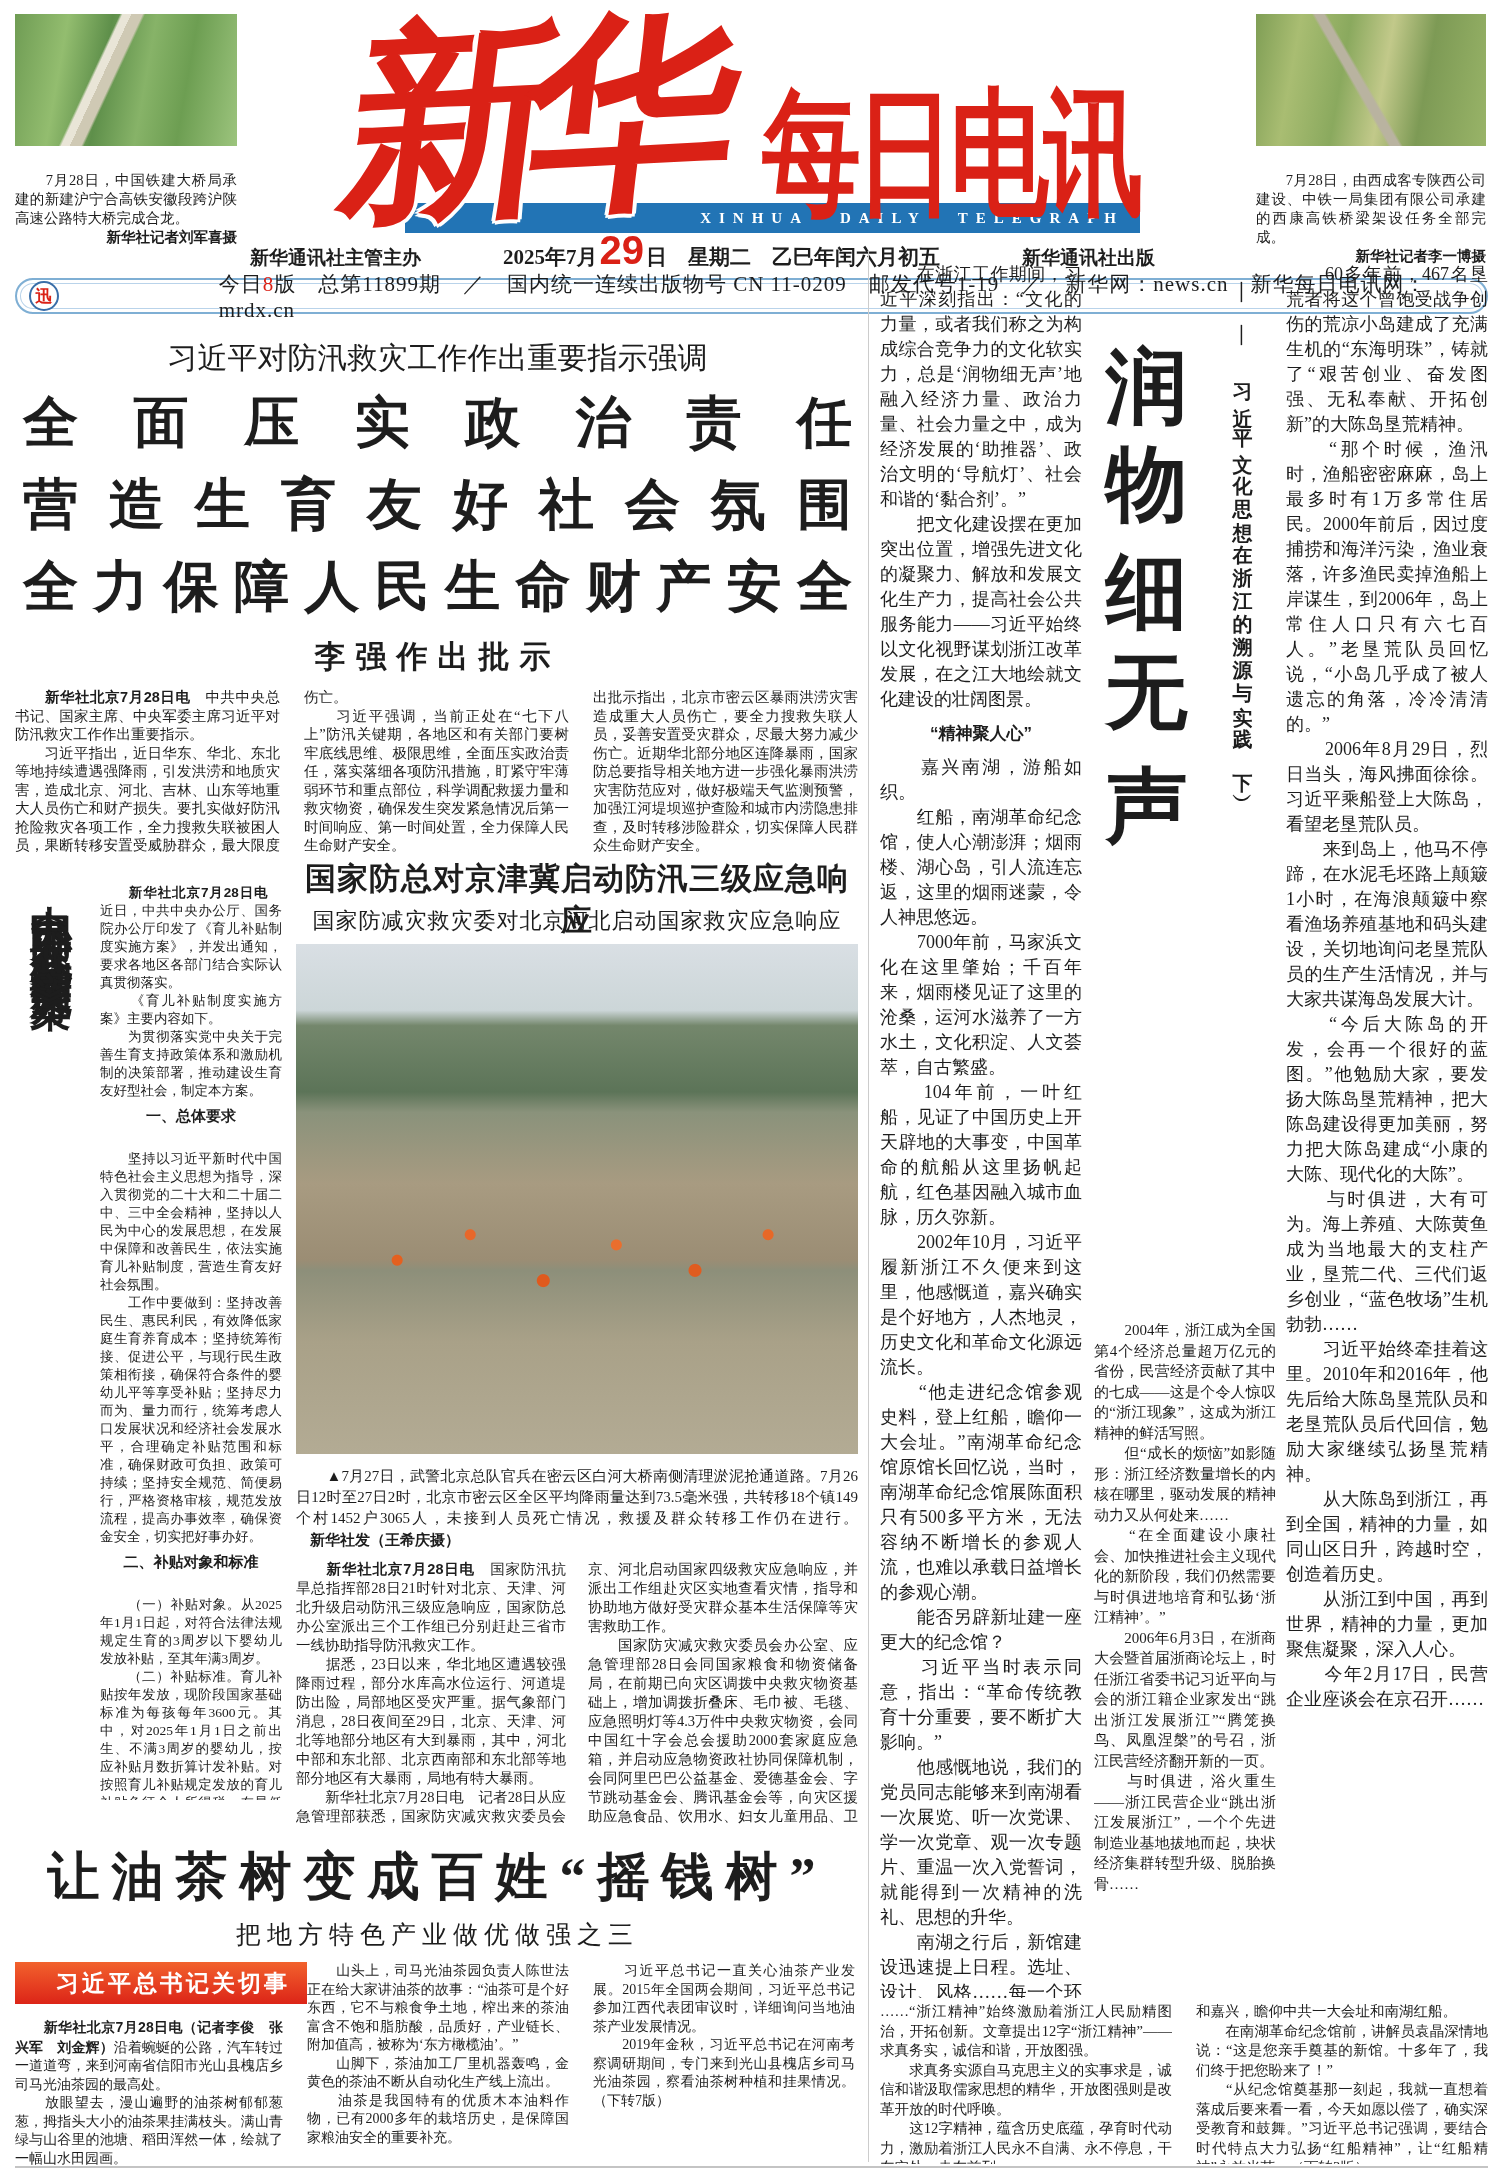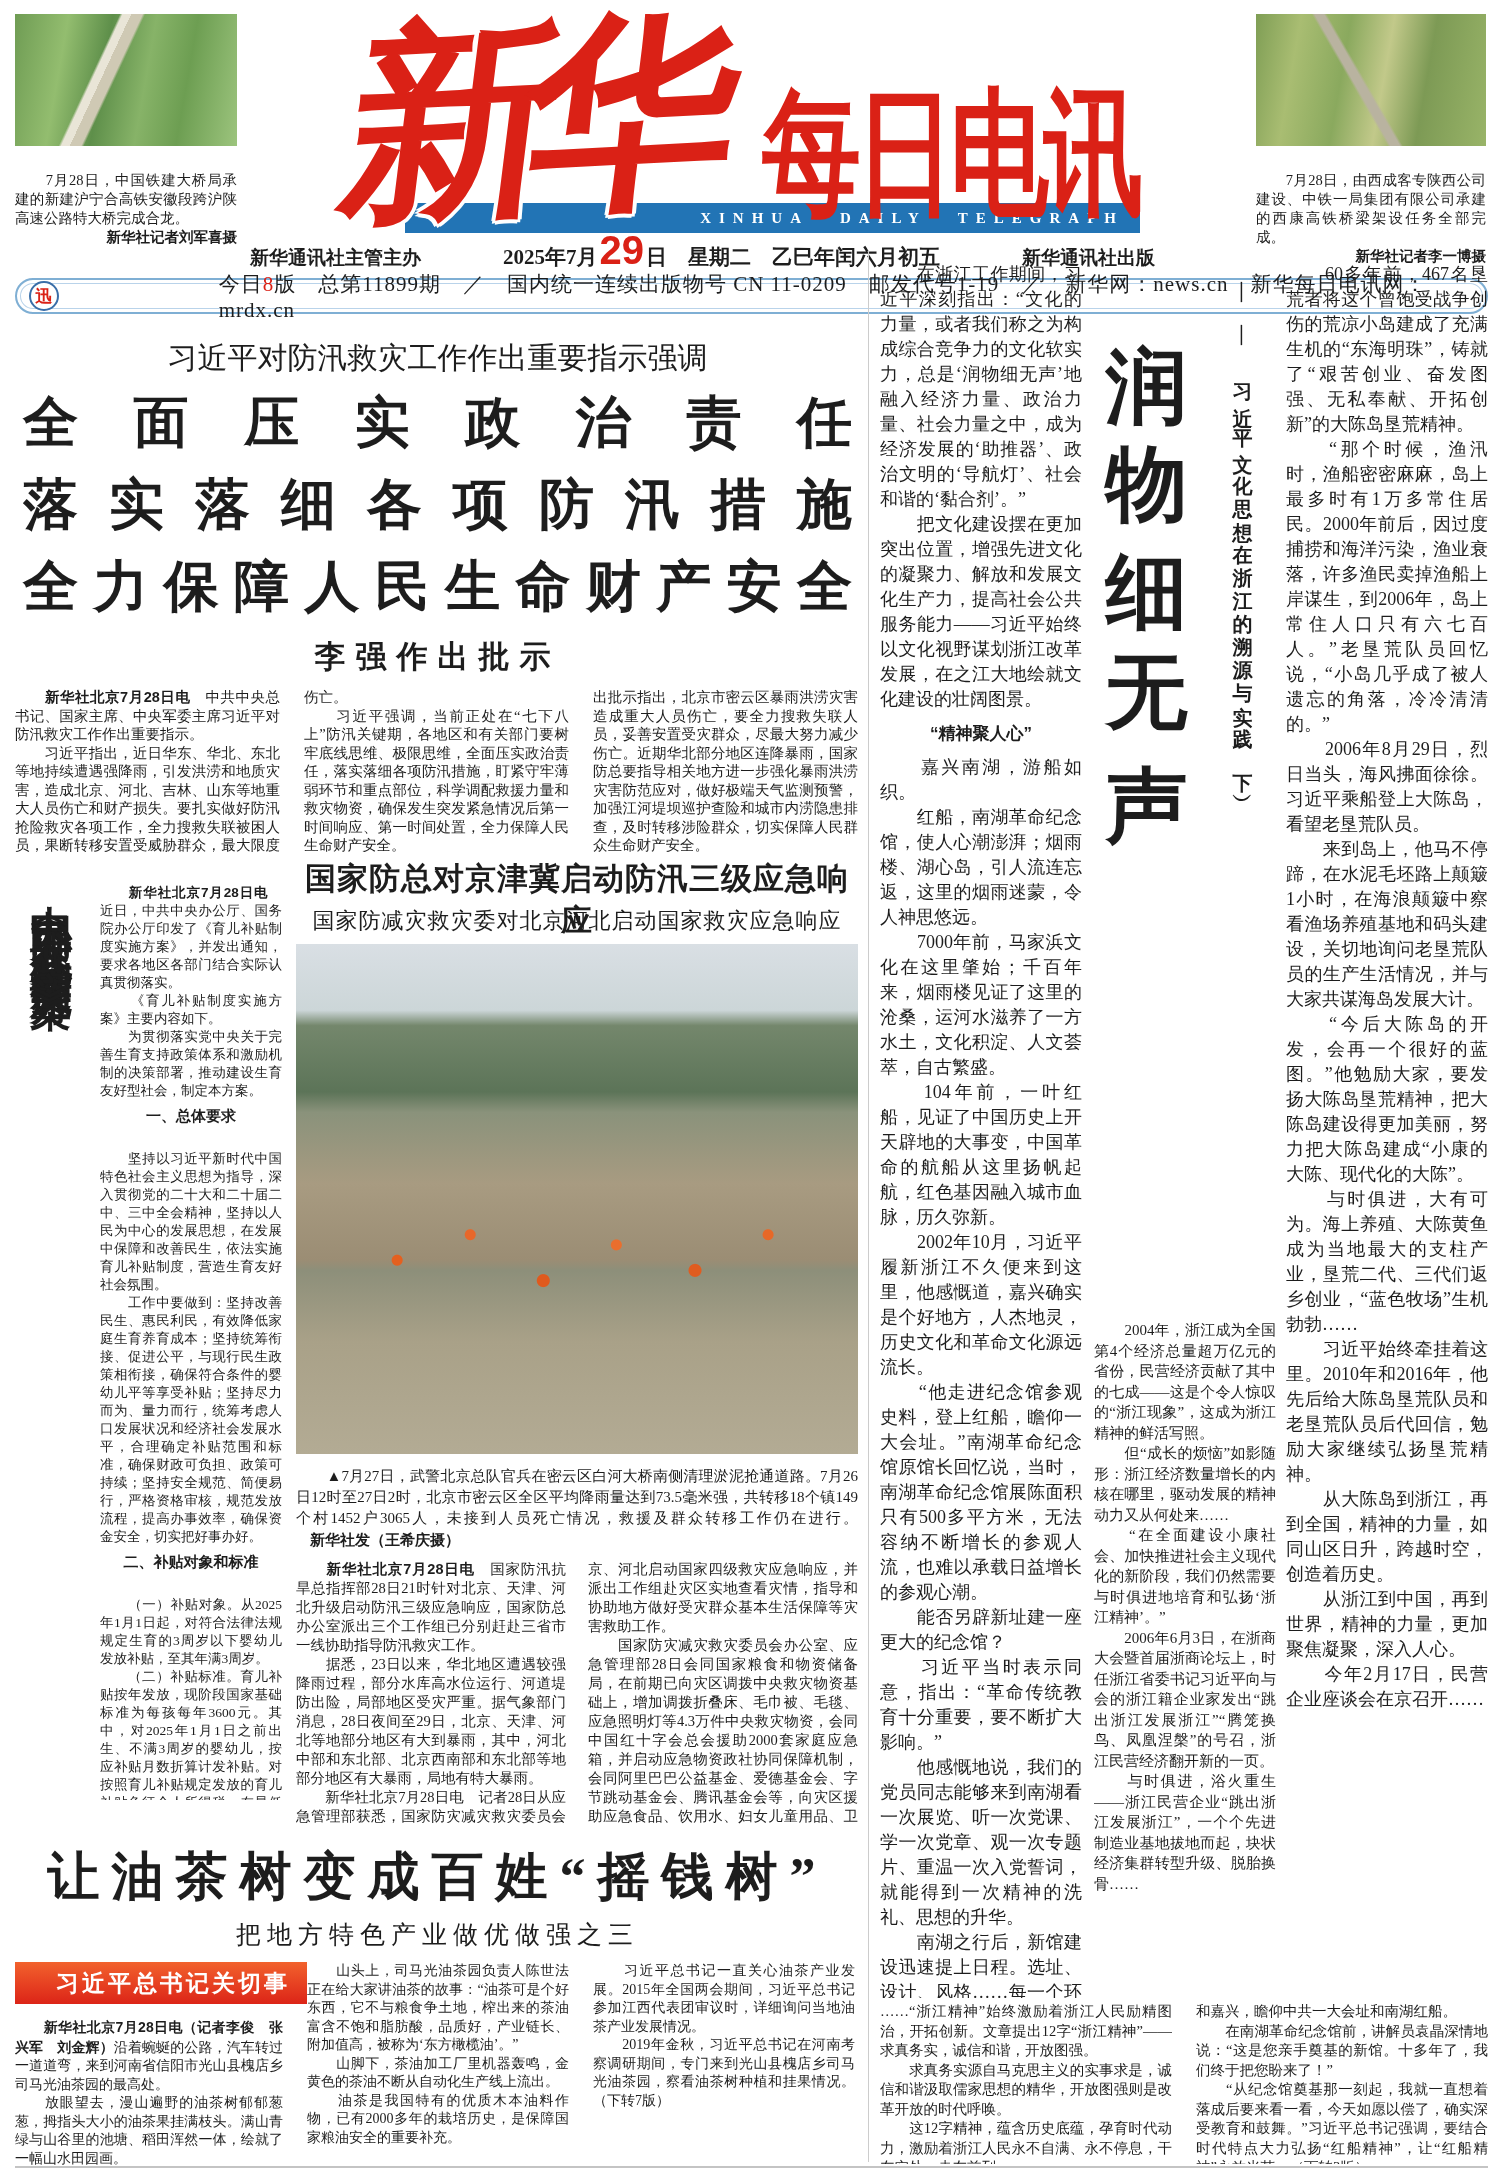--- a/index.html
+++ b/index.html
@@ -127,21 +127,21 @@
   <div class="abs cap" style="left:1256px;top:152px;width:230px;">
     <span>　　7月28日，由西成客专陕西公司建设、中铁一局集团有限公司承建的西康高铁桥梁架设任务全部完成。</span>
     <b class="cr">新华社记者李一博摄</b>
   </div>
 
   <div class="abs" id="vrule"></div>
 
   <div class="abs sans" id="lead-kicker">习近平对防汛救灾工作作出重要指示强调</div>
   <div class="abs" id="lead-lines">
     <div class="hl">全面压实政治责任</div>
-    <div class="hl">落实落细各项防汛措施</div>
+    <div class="hl">营造生育友好社会氛围</div>
     <div class="hl">全力保障人民生命财产安全</div>
   </div>
   <div class="abs" id="lead-deck">李强作出批示</div>
   <div class="abs txt lead-col" style="left:15px;"><b class="dl">　　新华社北京7月28日电</b><span>　中共中央总书记、国家主席、中央军委主席习近平对防汛救灾工作作出重要指示。
 　　习近平指出，近日华东、华北、东北等地持续遭遇强降雨，引发洪涝和地质灾害，造成北京、河北、吉林、山东等地重大人员伤亡和财产损失。要扎实做好防汛抢险救灾各项工作，全力搜救失联被困人员，果断转移安置受威胁群众，最大限度减少人员</span></div>
   <div class="abs txt lead-col" style="left:304px;">伤亡。
 　　习近平强调，当前正处在“七下八上”防汛关键期，各地区和有关部门要树牢底线思维、极限思维，全面压实政治责任，落实落细各项防汛措施，盯紧守牢薄弱环节和重点部位，科学调配救援力量和救灾物资，确保发生突发紧急情况后第一时间响应、第一时间处置，全力保障人民生命财产安全。
 　　中共中央政治局常委、国务院总理李强作</div>
   <div class="abs txt lead-col" style="left:593px;">出批示指出，北京市密云区暴雨洪涝灾害造成重大人员伤亡，要全力搜救失联人员，妥善安置受灾群众，尽最大努力减少伤亡。近期华北部分地区连降暴雨，国家防总要指导相关地方进一步强化暴雨洪涝灾害防范应对，做好极端天气监测预警，加强江河堤坝巡护查险和城市内涝隐患排查，及时转移涉险群众，切实保障人民群众生命财产安全。</div>
 

